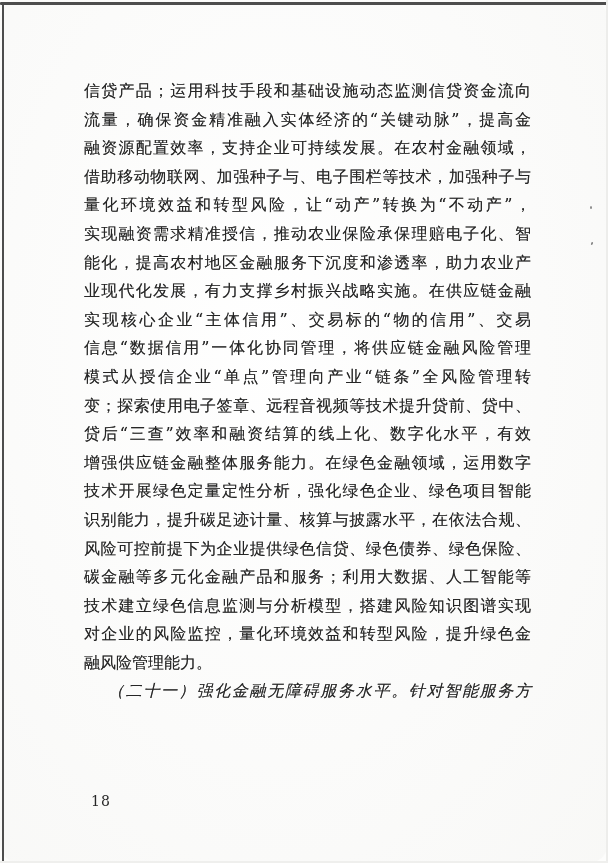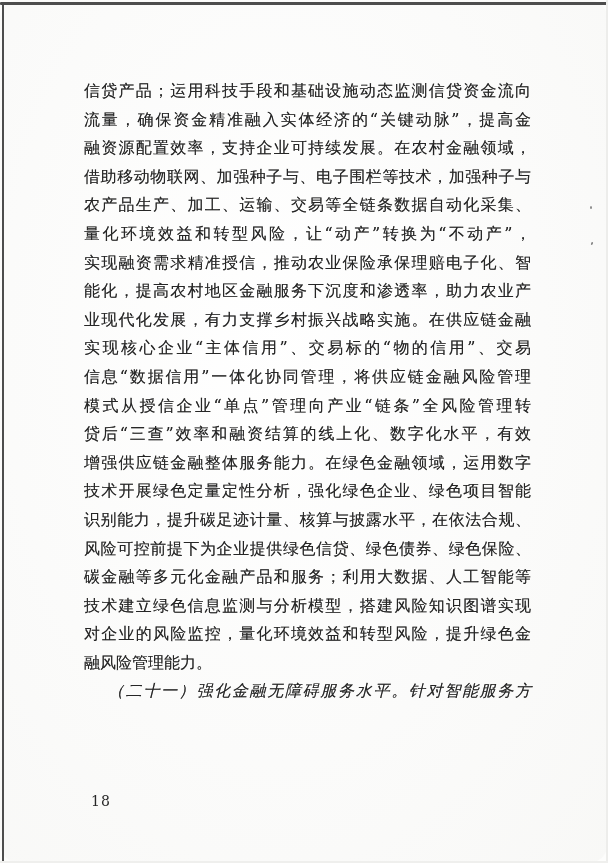--- a/index.html
+++ b/index.html
@@ -110,28 +110,28 @@
   <div class="scan-edge-left"></div>
   <div class="frame-right"></div>
   <div class="frame-bottom"></div>
 
   <div class="text-block">
 
   <div class="text-line">信贷产品；运用科技手段和基础设施动态监测信贷资金流向</div>
       <div class="text-line">流量，确保资金精准融入实体经济的“关键动脉”，提高金</div>
       <div class="text-line">融资源配置效率，支持企业可持续发展。在农村金融领域，</div>
       <div class="text-line">借助移动物联网、加强种子与、电子围栏等技术，加强种子与</div>
-      <div class="text-line">农产品生产、加工、运输、交易等全链条数据自动化采集、</div>
       <div class="text-line">量化环境效益和转型风险，让“动产”转换为“不动产”，</div>
       <div class="text-line">实现融资需求精准授信，推动农业保险承保理赔电子化、智</div>
       <div class="text-line">能化，提高农村地区金融服务下沉度和渗透率，助力农业产</div>
       <div class="text-line">业现代化发展，有力支撑乡村振兴战略实施。在供应链金融</div>
       <div class="text-line">实现核心企业“主体信用”、交易标的“物的信用”、交易</div>
       <div class="text-line">信息“数据信用”一体化协同管理，将供应链金融风险管理</div>
       <div class="text-line">模式从授信企业“单点”管理向产业“链条”全风险管理转</div>
+      <div class="text-line">变；探索使用电子签章、远程音视频等技术提升贷前、贷中、</div>
       <div class="text-line">贷后“三查”效率和融资结算的线上化、数字化水平，有效</div>
       <div class="text-line">增强供应链金融整体服务能力。在绿色金融领域，运用数字</div>
       <div class="text-line">技术开展绿色定量定性分析，强化绿色企业、绿色项目智能</div>
       <div class="text-line">识别能力，提升碳足迹计量、核算与披露水平，在依法合规、</div>
       <div class="text-line">风险可控前提下为企业提供绿色信贷、绿色债券、绿色保险、</div>
       <div class="text-line">碳金融等多元化金融产品和服务；利用大数据、人工智能等</div>
       <div class="text-line">技术建立绿色信息监测与分析模型，搭建风险知识图谱实现</div>
       <div class="text-line">对企业的风险监控，量化环境效益和转型风险，提升绿色金</div>
       <div class="text-line no-justify">融风险管理能力。</div>
       <div class="text-line indent">（二十一）强化金融无障碍服务水平。针对智能服务方</div>

